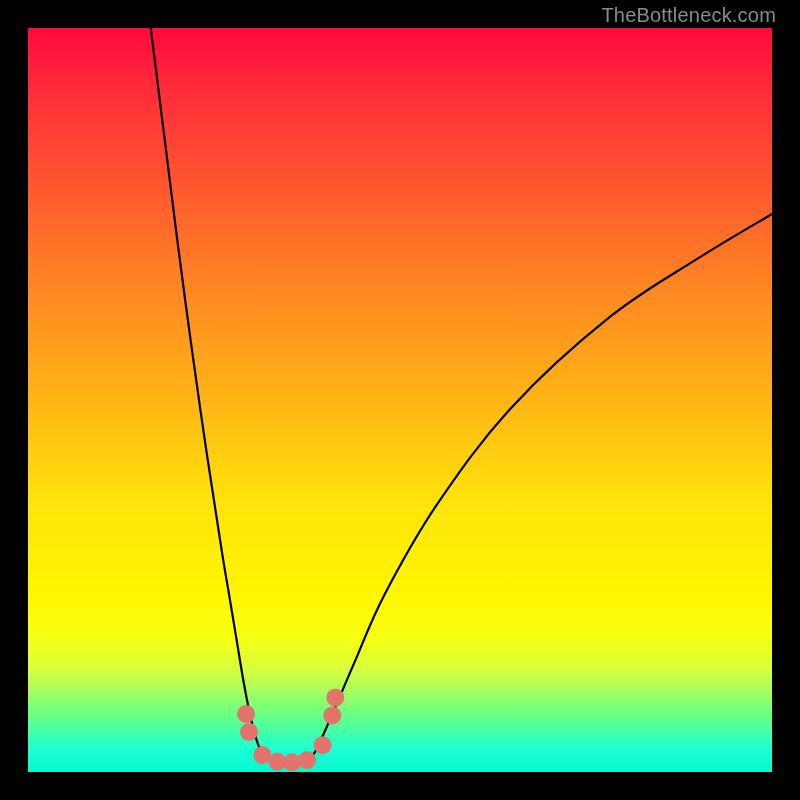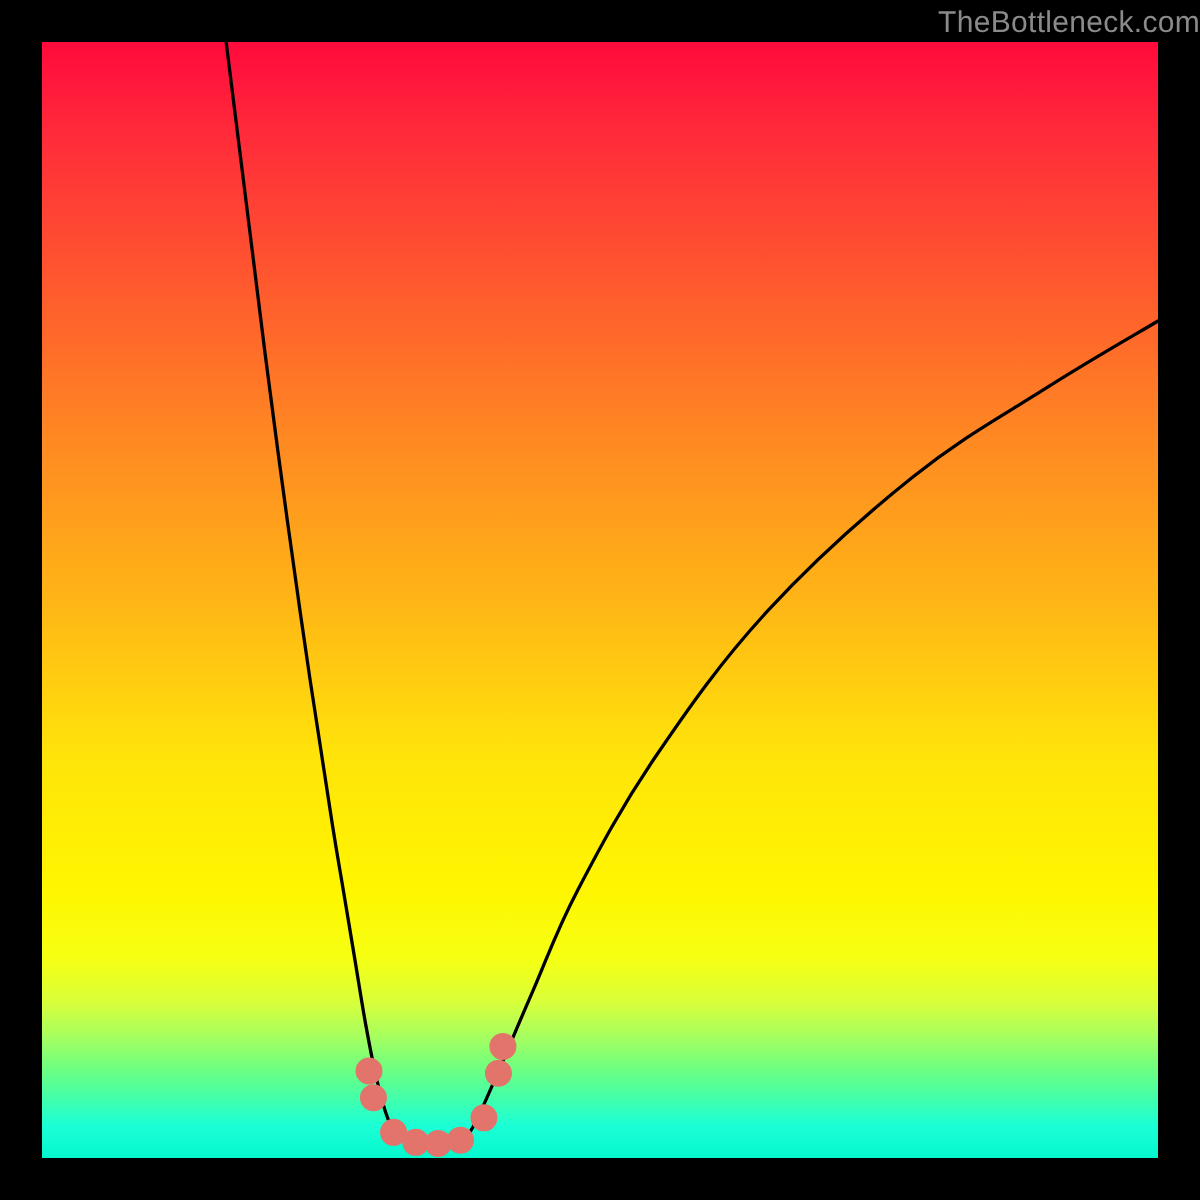--- a/index.html
+++ b/index.html
@@ -30,21 +30,21 @@
       #a8ff5e 89%,
       #6eff80 92%,
       #3dffb0 95%,
       #1cffd6 97%,
       #05f7ce 100%
     );
   }
   .watermark {
     position: absolute;
     top: 4px;
-    right: 0;
+    right: 24px;
     color: #8a8a8a;
     font-size: 20px;
     letter-spacing: 0.2px;
     user-select: none;
   }
   svg.plot {
     position: absolute;
     left: 0;
     top: 0;
     width: 744px;

